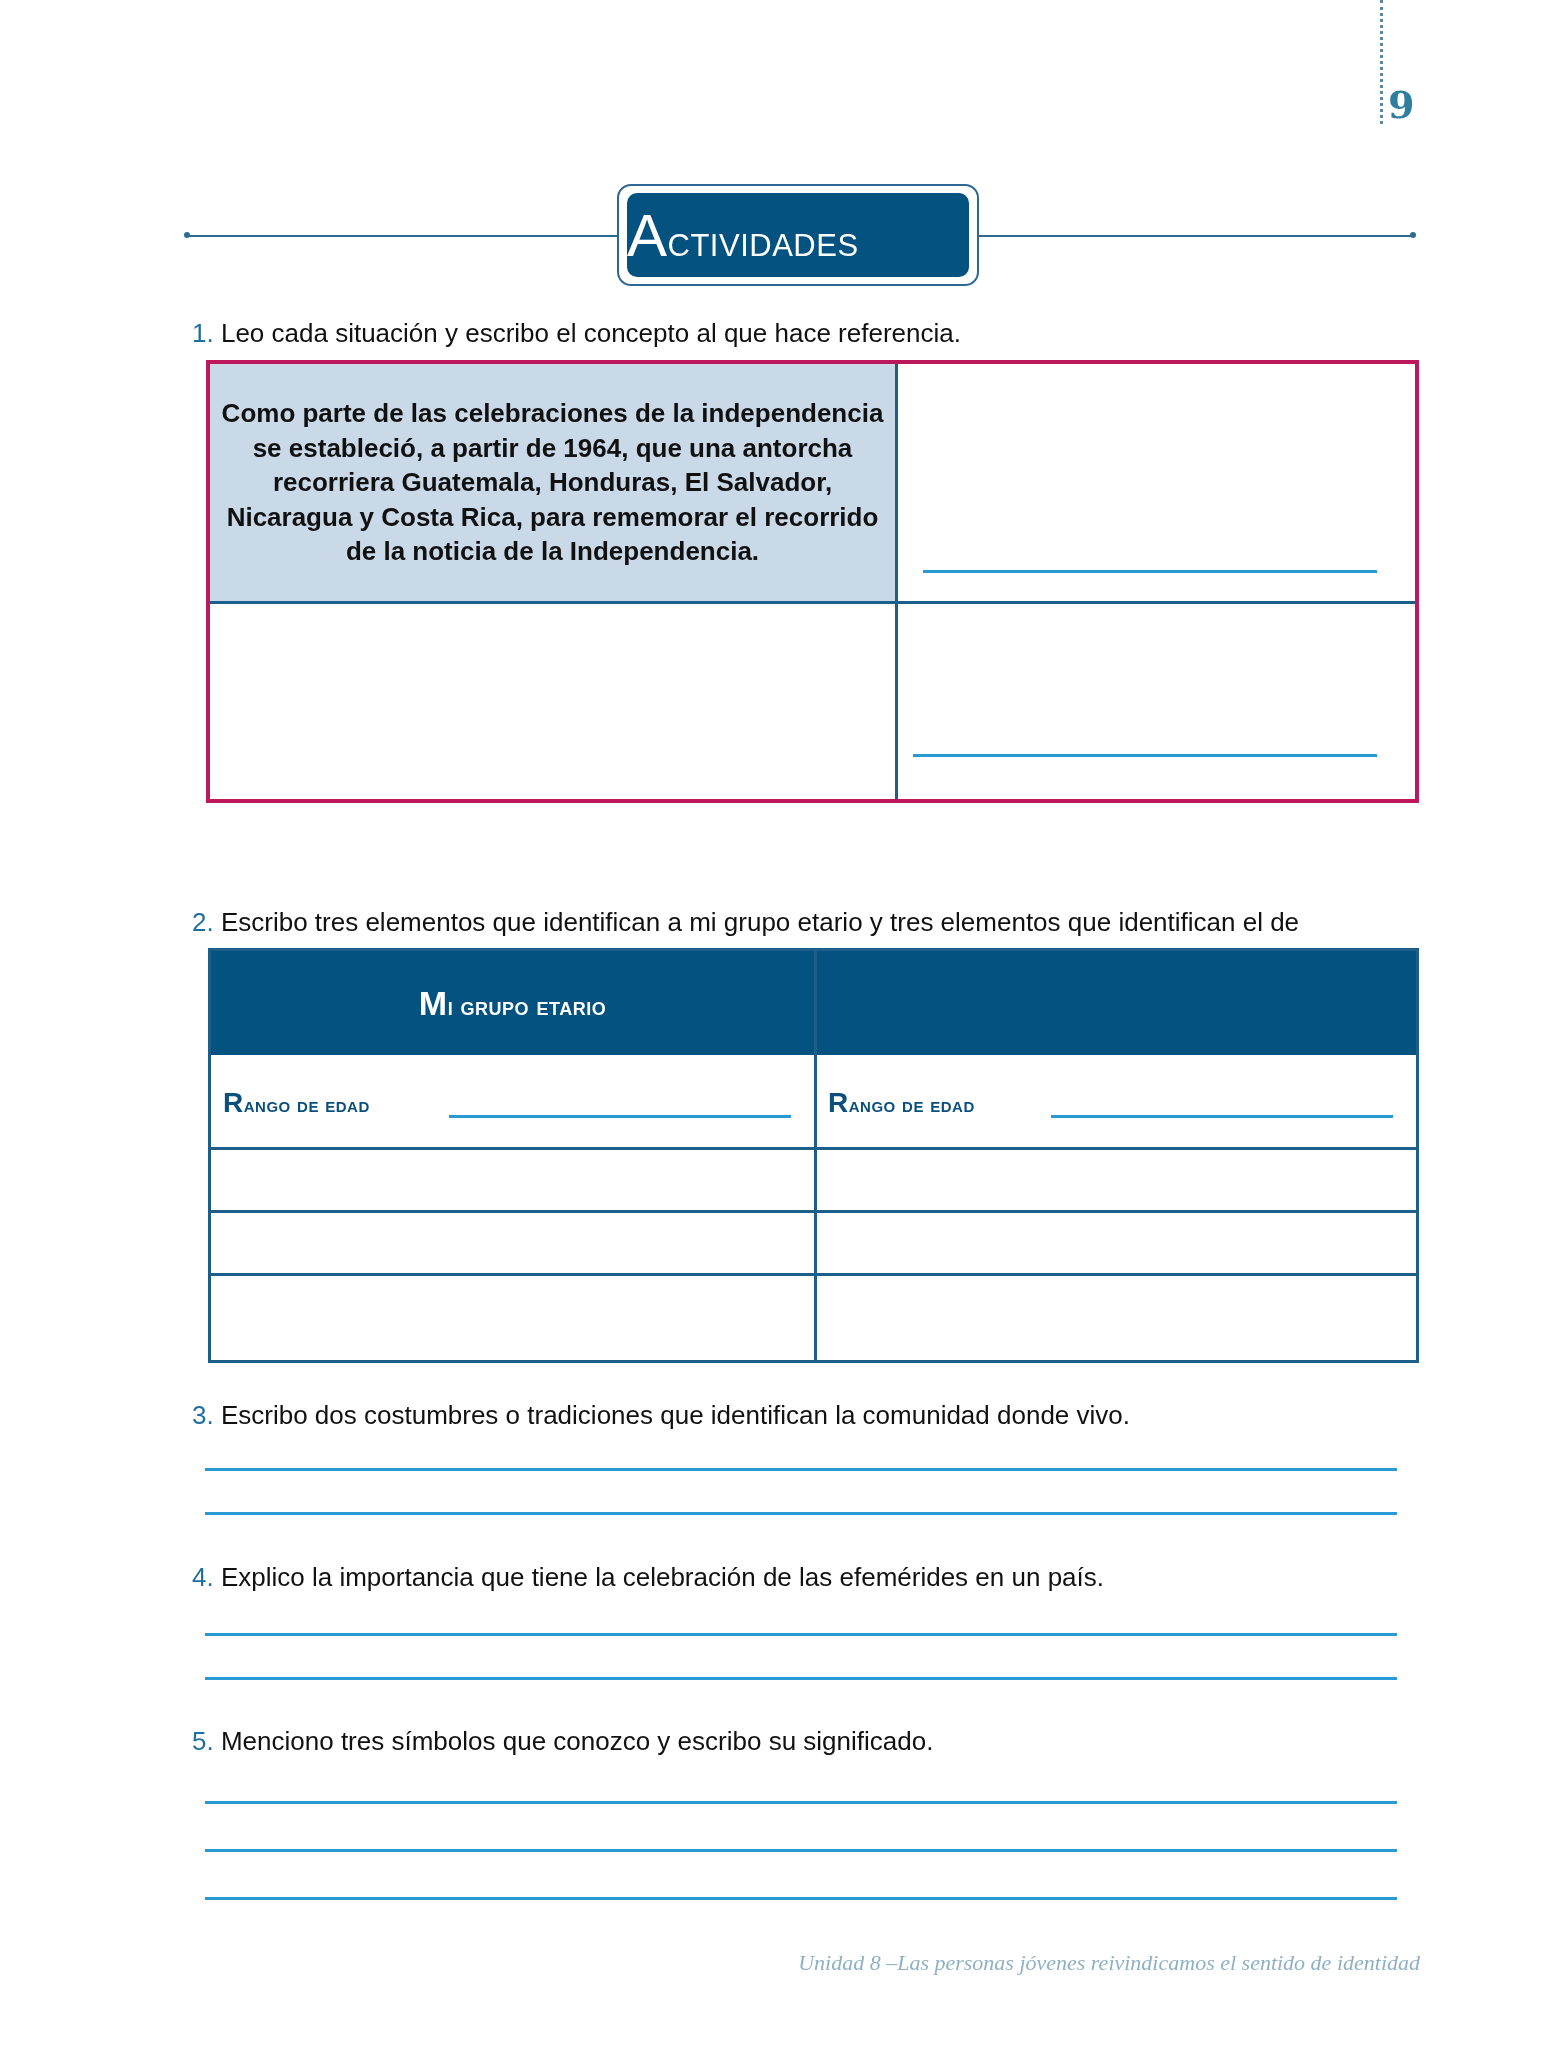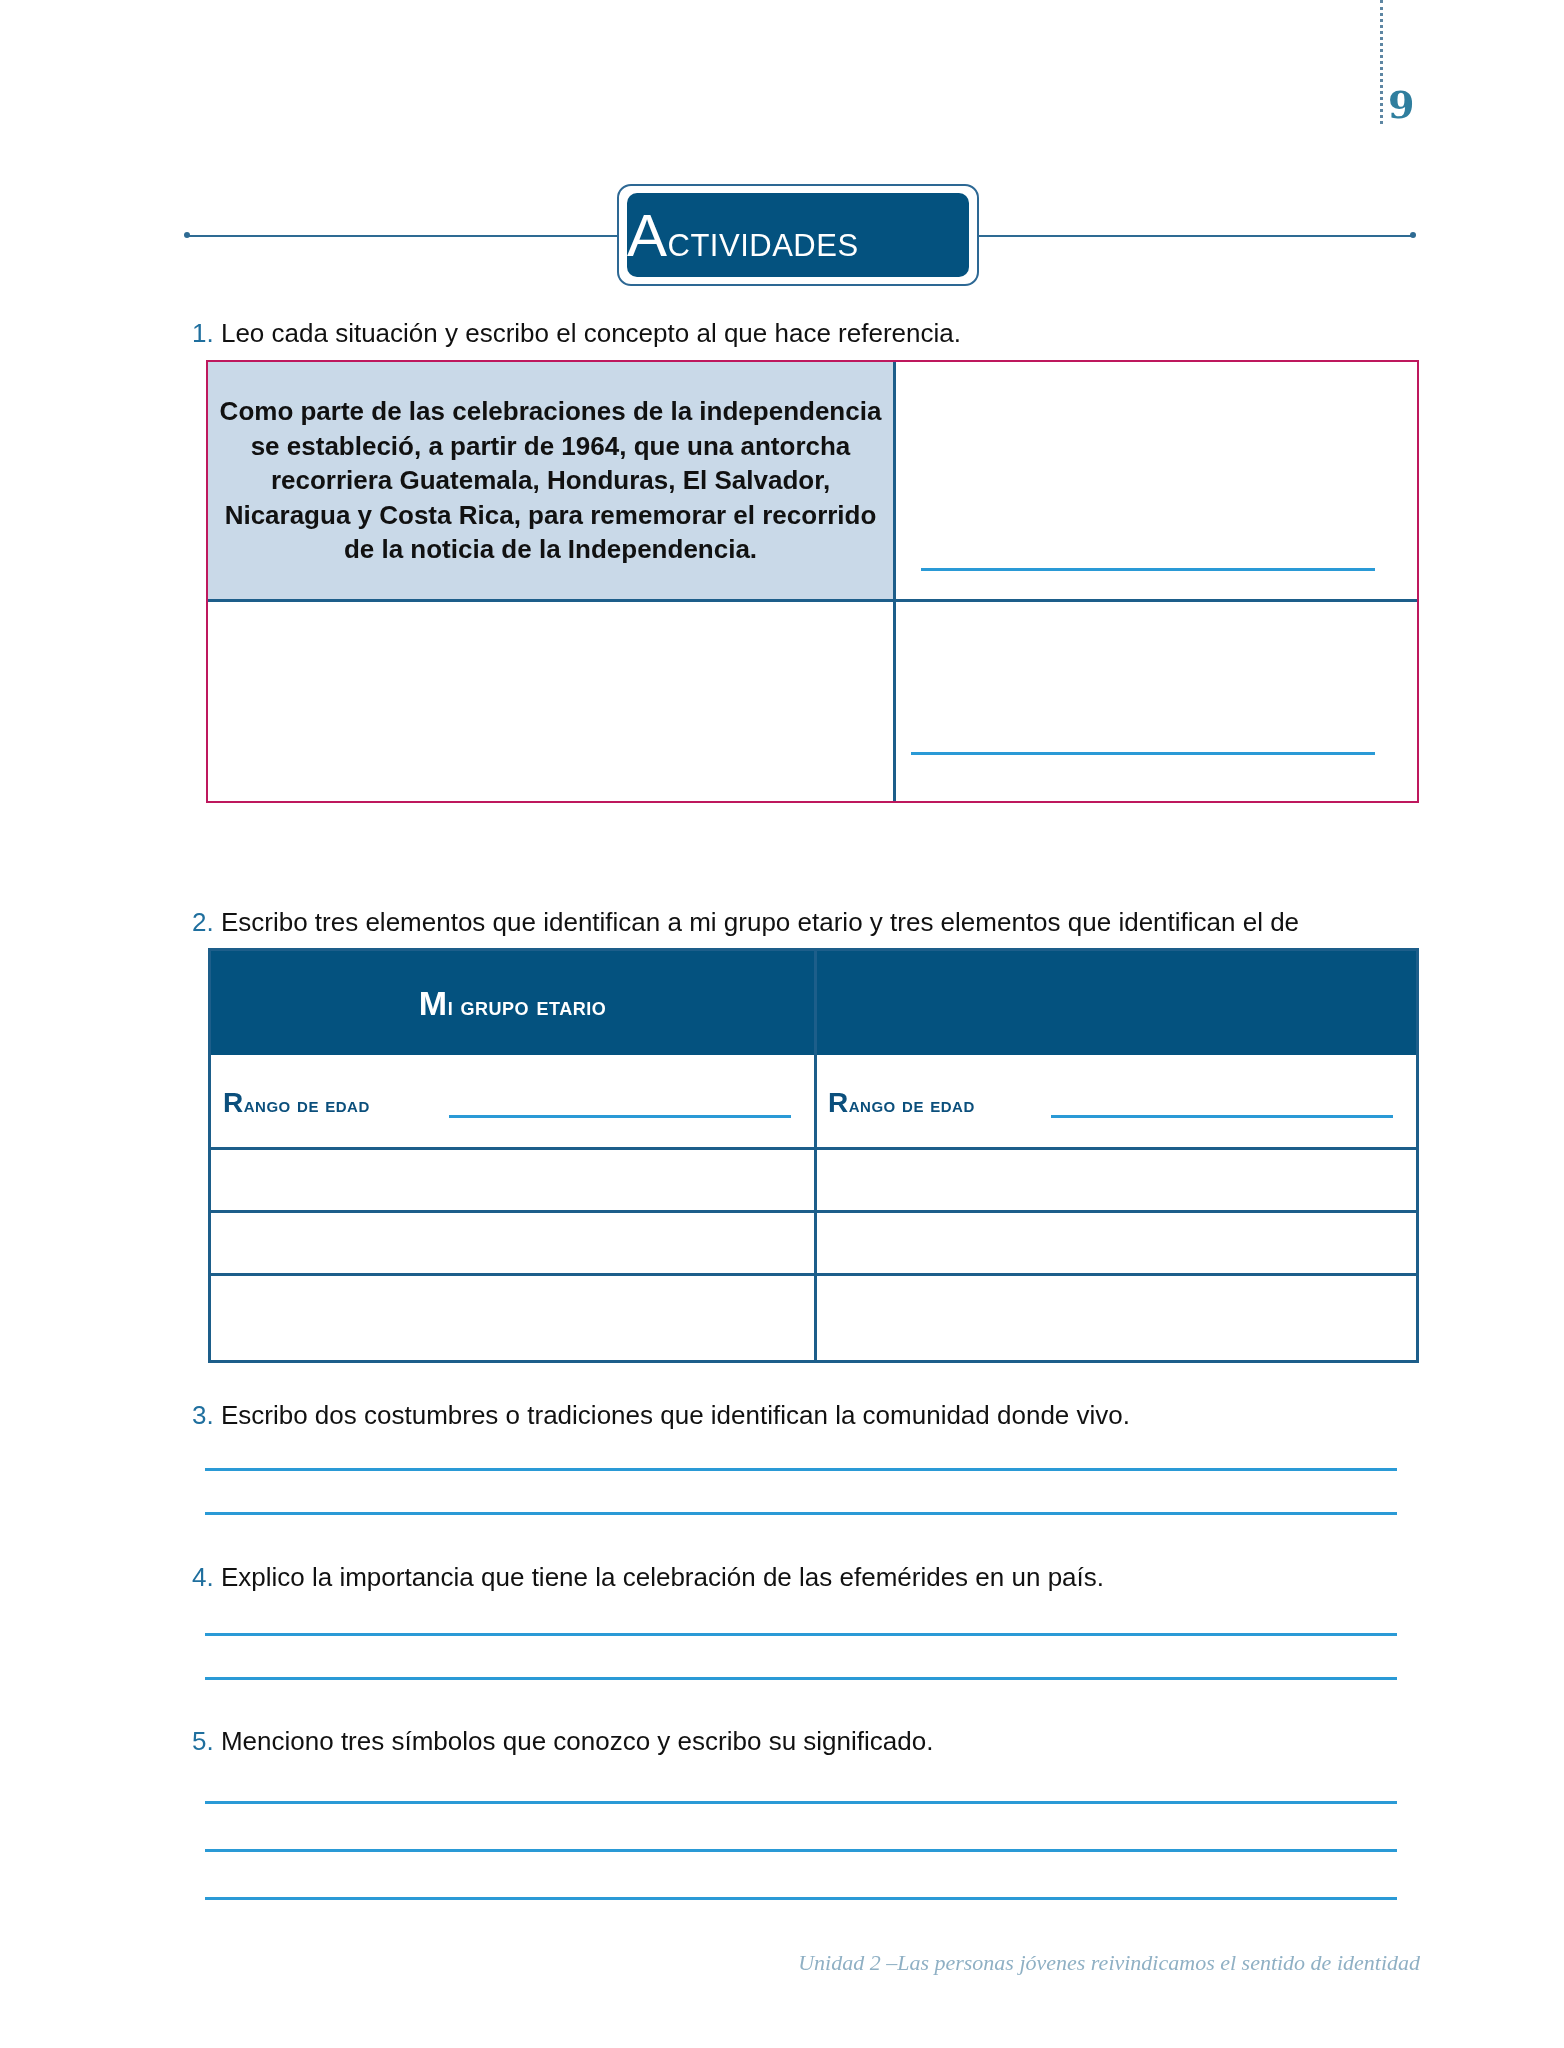--- a/index.html
+++ b/index.html
@@ -12,21 +12,21 @@
   .header-dot { width:6px; height:6px; border-radius:50%; background:#2e6b93; top:232px; }
   .badge-outer { left:617px; top:184px; width:362px; height:102px; border:2px solid #2d6894; border-radius:14px; background:#fff; box-sizing:border-box; }
   .badge-inner { left:627px; top:193px; width:342px; height:84px; background:#04527f; border-radius:10px;
                  display:flex; align-items:center; justify-content:flex-start; color:#fff; }
   .badge-text { font-size:44px; letter-spacing:0.5px; font-variant:small-caps; font-family:"Liberation Sans", sans-serif; }
   .badge-text .big { font-size:60px; }
   .q { left:175px; font-size:26px; color:#111; line-height:36px; width:1250px;margin-left:17px; }
   .q .num { color:#1f6f9e; }
   .q .cont { padding-left:30px; display:block; }
   
-  .t1 { left:206px; top:360px; width:1213px; height:443px; border:2px solid #be185d; box-sizing:border-box; }
+  .t1 { left:206px; top:360px; width:1213px; height:443px; border:4px solid #be185d; box-sizing:border-box; }
   .t1 .cell-l { position:absolute; left:0; width:685px; background:#c9d9e8; display:flex; align-items:center; justify-content:center;
                 text-align:center; font-weight:bold; font-size:26px; line-height:34.5px; color:#111; box-sizing:border-box; padding:0 10px; }
   .t1 .vsplit { position:absolute; left:685px; top:0; bottom:0; width:3px; background:#1d5e8a; }
   .t1 .hsplit { position:absolute; left:0; right:0; top:237px; height:3px; background:#1d5e8a; }
   .answer-line { position:absolute; height:3px; background:#2a9ad6; }
   
   .t2 { left:208px; top:948px; width:1211px; height:415px; border:3px solid #1d5e8a; box-sizing:border-box; }
   .t2 .head { position:absolute; left:0; right:0; top:0; height:104px; background:#04527f; }
   .t2 .head-cell { position:absolute; top:0; height:104px; display:flex; align-items:center; justify-content:center; color:#fff;
                    font-weight:bold; font-size:25px; letter-spacing:0.5px; }
@@ -112,13 +112,13 @@
 <div class="write-line" style="top:1677px"></div>
 
 <div class="abs q" style="top:1723px">
   <span class="num">5.</span>
   <span>Menciono tres símbolos que conozco y escribo su significado.</span>
 </div>
 <div class="write-line" style="top:1801px"></div>
 <div class="write-line" style="top:1849px"></div>
 <div class="write-line" style="top:1897px"></div>
 
-<div class="abs footer">Unidad 2 –Las personas jóvenes reivindicamos el sentido de identidad</div>
+<div class="abs footer">Unidad 8 –Las personas jóvenes reivindicamos el sentido de identidad</div>
 
 </body></html>

